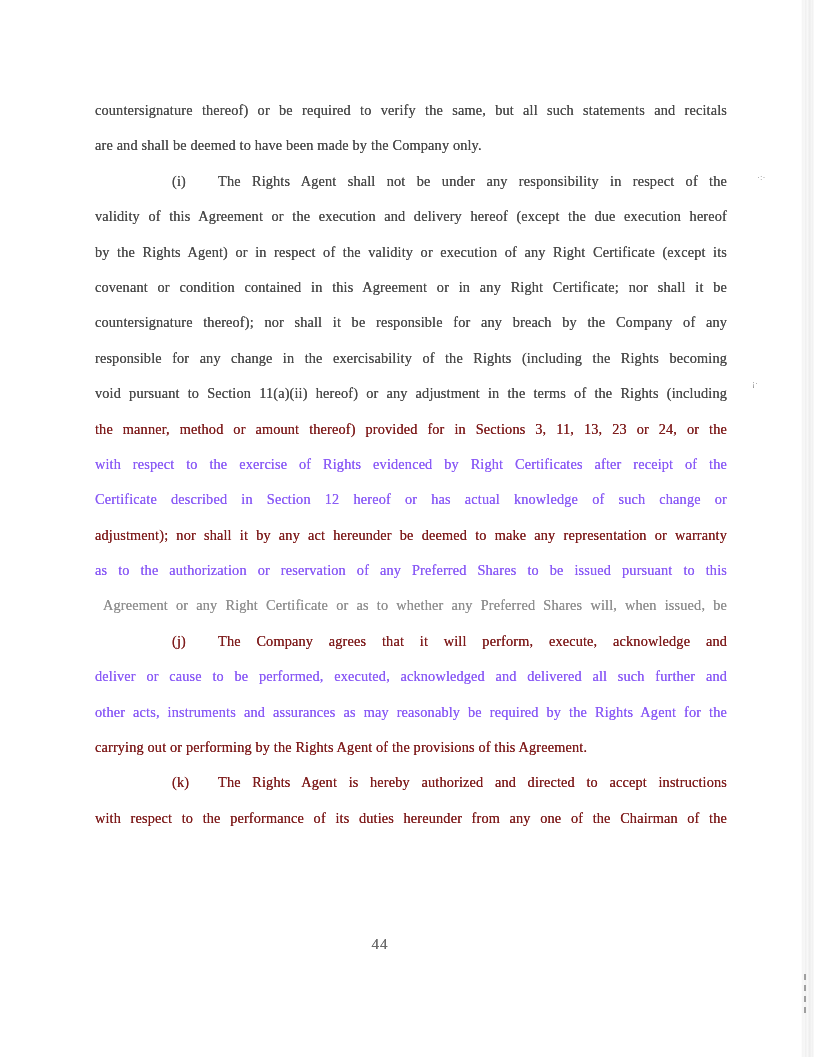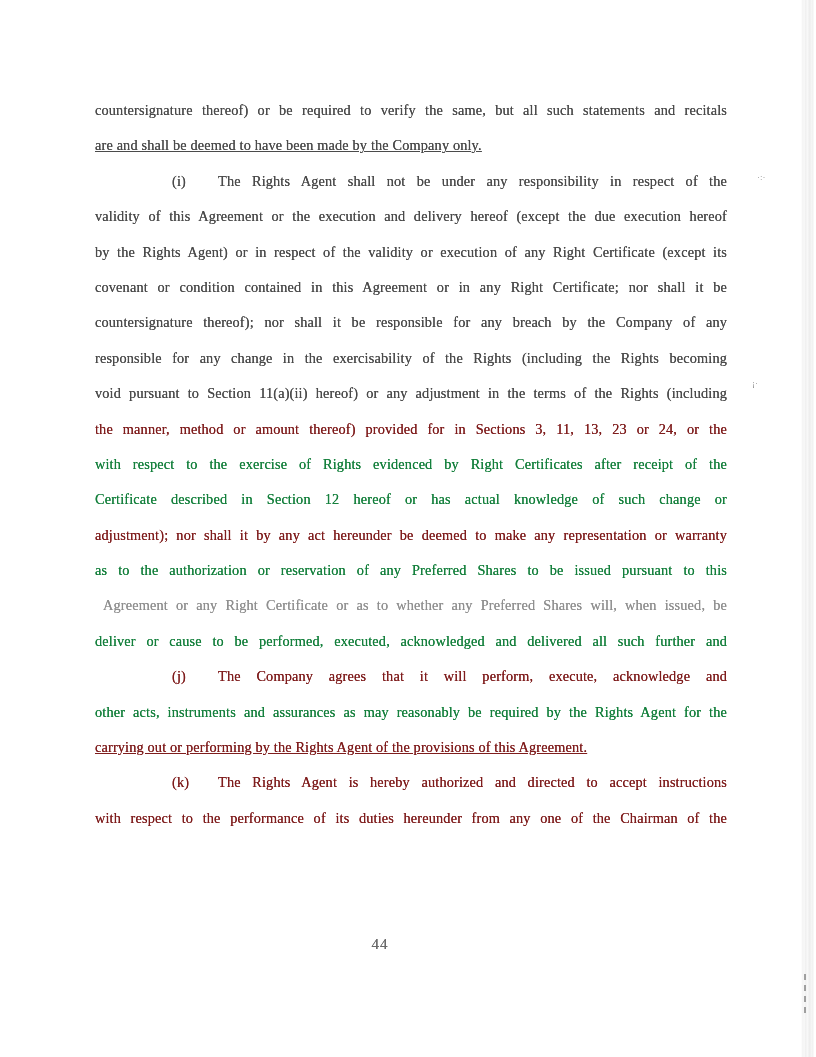--- a/index.html
+++ b/index.html
@@ -28,31 +28,30 @@
     font-size: 14.3px;
     letter-spacing: 0.15px;
     text-align: justify;
     text-align-last: justify;
     text-shadow: 0 0 0.6px currentColor;
     white-space: normal;
   }
   .line.no-just {
     text-align: left;
     text-align-last: left;
-    text-decoration: underline;
   }
   .plabel {
     display: inline-block;
     margin-left: 77px;
     width: 46px;
   }
   
   .t-d  { color: #4b4b4b; }
   .t-m  { color: #7f1d1d; }
-  .t-l  { color: #15803d; }
+  .t-l  { color: #8b5cf6; }
   .t-xl { color: #909090; margin-left: 8px; }
 
   .page-number {
     position: absolute;
     left: 330px;
     top: 936px;
     width: 100px;
     text-align: center;
     font-size: 15px;
     color: #6a6a6a;
@@ -113,22 +112,22 @@
       <div class="line t-d">covenant or condition contained in this Agreement or in any Right Certificate; nor shall it be</div>
       <div class="line t-d">countersignature thereof); nor shall it be responsible for any breach by the Company of any</div>
       <div class="line t-d">responsible for any change in the exercisability of the Rights (including the Rights becoming</div>
       <div class="line t-d">void pursuant to Section 11(a)(ii) hereof) or any adjustment in the terms of the Rights (including</div>
       <div class="line t-m">the manner, method or amount thereof) provided for in Sections 3, 11, 13, 23 or 24, or the</div>
       <div class="line t-l">with respect to the exercise of Rights evidenced by Right Certificates after receipt of the</div>
       <div class="line t-l">Certificate described in Section 12 hereof or has actual knowledge of such change or</div>
       <div class="line t-m">adjustment); nor shall it by any act hereunder be deemed to make any representation or warranty</div>
       <div class="line t-l">as to the authorization or reservation of any Preferred Shares to be issued pursuant to this</div>
       <div class="line t-xl">Agreement or any Right Certificate or as to whether any Preferred Shares will, when issued, be</div>
+      <div class="line t-m"><span class="plabel">(j)</span>The Company agrees that it will perform, execute, acknowledge and</div>
       <div class="line t-l">deliver or cause to be performed, executed, acknowledged and delivered all such further and</div>
-      <div class="line t-m"><span class="plabel">(j)</span>The Company agrees that it will perform, execute, acknowledge and</div>
       <div class="line t-l">other acts, instruments and assurances as may reasonably be required by the Rights Agent for the</div>
       <div class="line t-m no-just">carrying out or performing by the Rights Agent of the provisions of this Agreement.</div>
       <div class="line t-m"><span class="plabel">(k)</span>The Rights Agent is hereby authorized and directed to accept instructions</div>
       <div class="line t-m">with respect to the performance of its duties hereunder from any one of the Chairman of the</div>
     </div>
 
   <div class="page-number">44</div>
 
   <div class="edge-streaks"></div>
   <div class="edge-dashes"></div>

